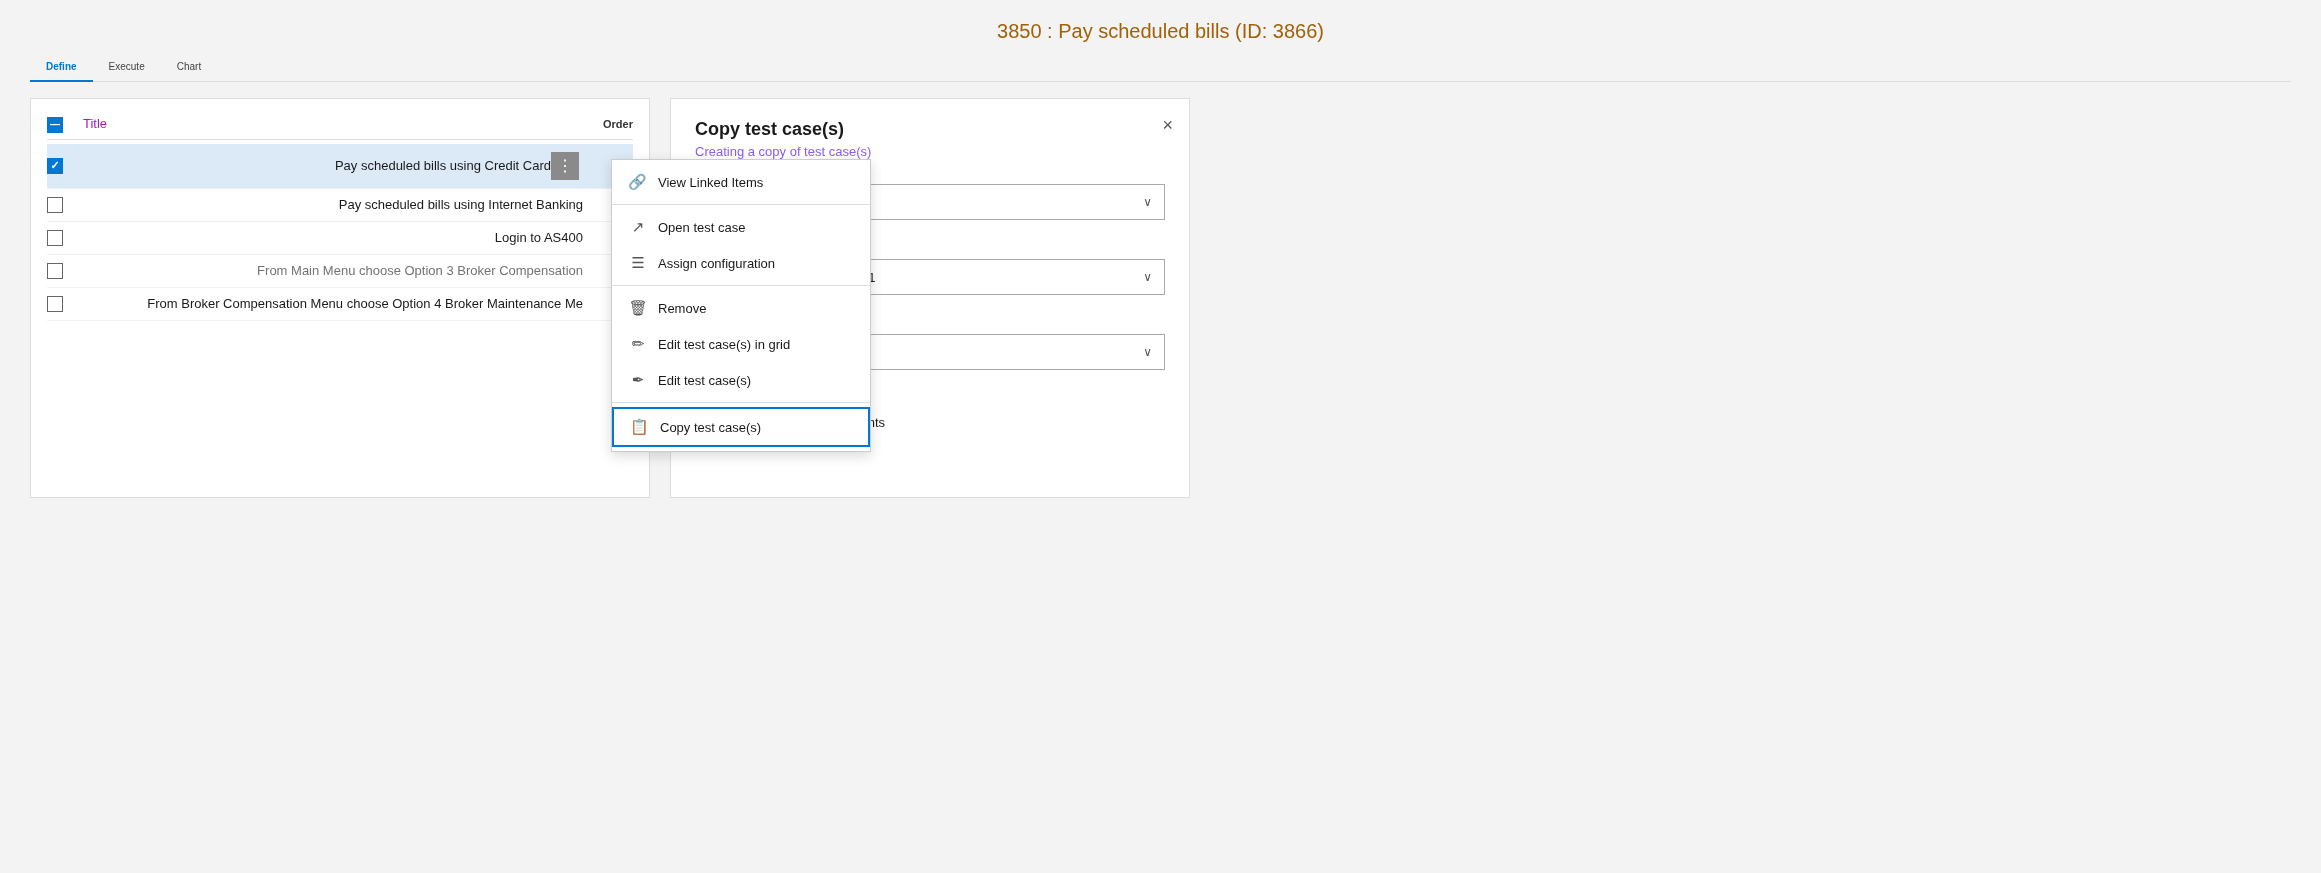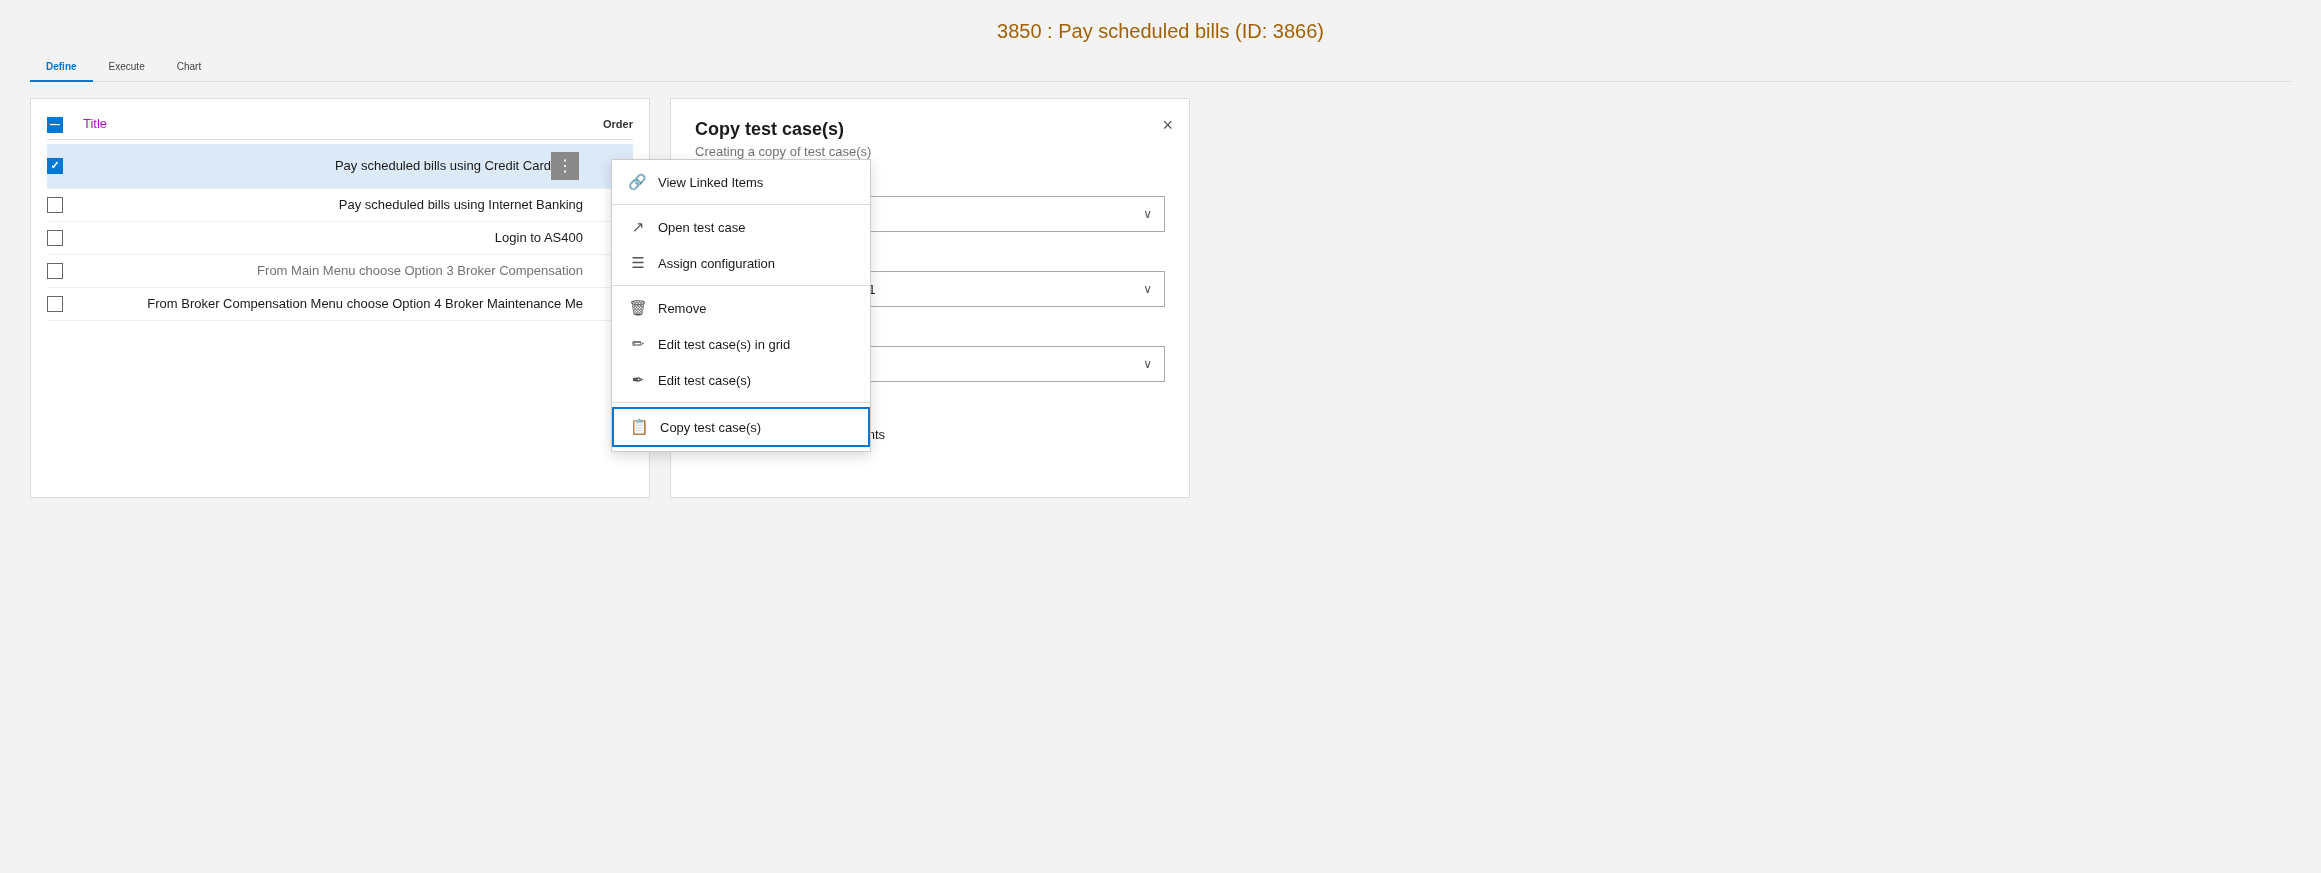--- a/index.html
+++ b/index.html
@@ -234,22 +234,22 @@
     }
 
     .right-panel-title {
       font-size: 18px;
       font-weight: 600;
       margin-bottom: 4px;
     }
 
     .right-panel-subtitle {
       font-size: 13px;
-      color: #737373;
-      margin-bottom: 16px;
+      color: #8b5cf6;
+      margin-bottom: 4px;
     }
 
     .close-btn {
       position: absolute;
       top: 16px;
       right: 16px;
       background: none;
       border: none;
       font-size: 18px;
       cursor: pointer;

